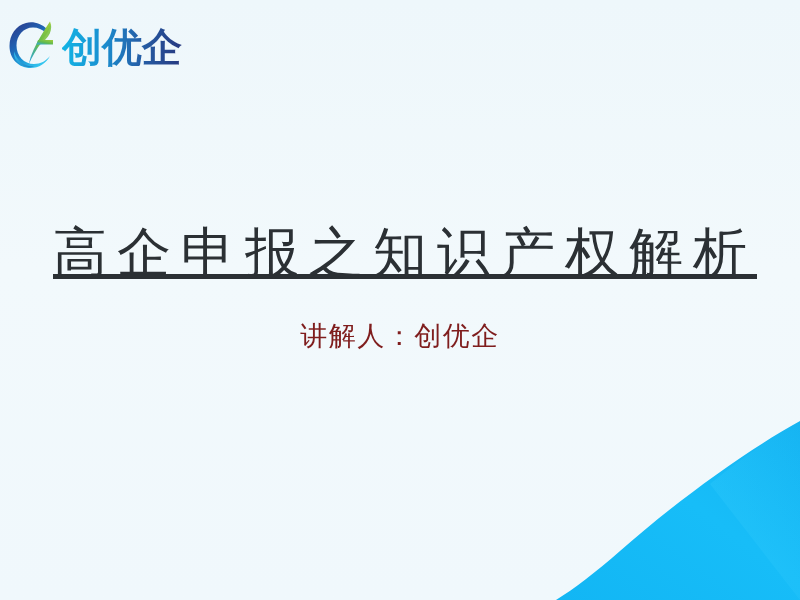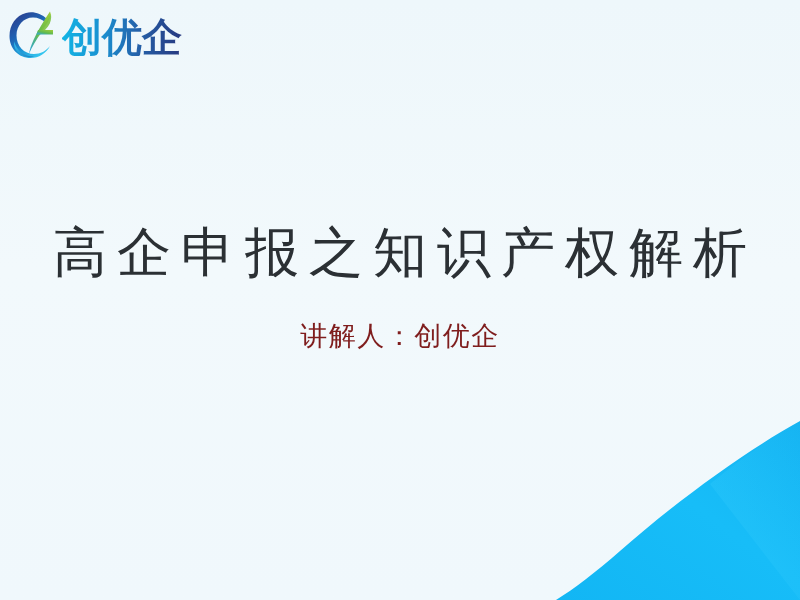--- a/index.html
+++ b/index.html
@@ -35,21 +35,21 @@
     top: 0;
     width: 800px;
     height: 600px;
     pointer-events: none;
   }
 
   
   .logo {
     position: absolute;
     left: 8px;
-    top: 8px;
+    top: 18px;
     width: 180px;
     height: 58px;
     display: flex;
     align-items: center;
   }
   .logo-mark {
     width: 52px;
     height: 54px;
     flex: 0 0 auto;
     display: block;
@@ -84,20 +84,21 @@
   .slide-title {
     margin: 0;
     font-size: 54px;
     line-height: 1.12;
     font-weight: 400;
     color: #2b3034;
     letter-spacing: 10px;
     padding-left: 10px; 
     white-space: nowrap;
     font-family: "Liberation Sans", "DejaVu Sans", sans-serif;
+    text-decoration: underline;
   }
   .slide-subtitle {
     margin: 0;
     padding-top: 38px;
     font-size: 27px;
     line-height: 1.2;
     font-weight: 400;
     color: #7f1d1d;
     letter-spacing: 1.5px;
     white-space: nowrap;

